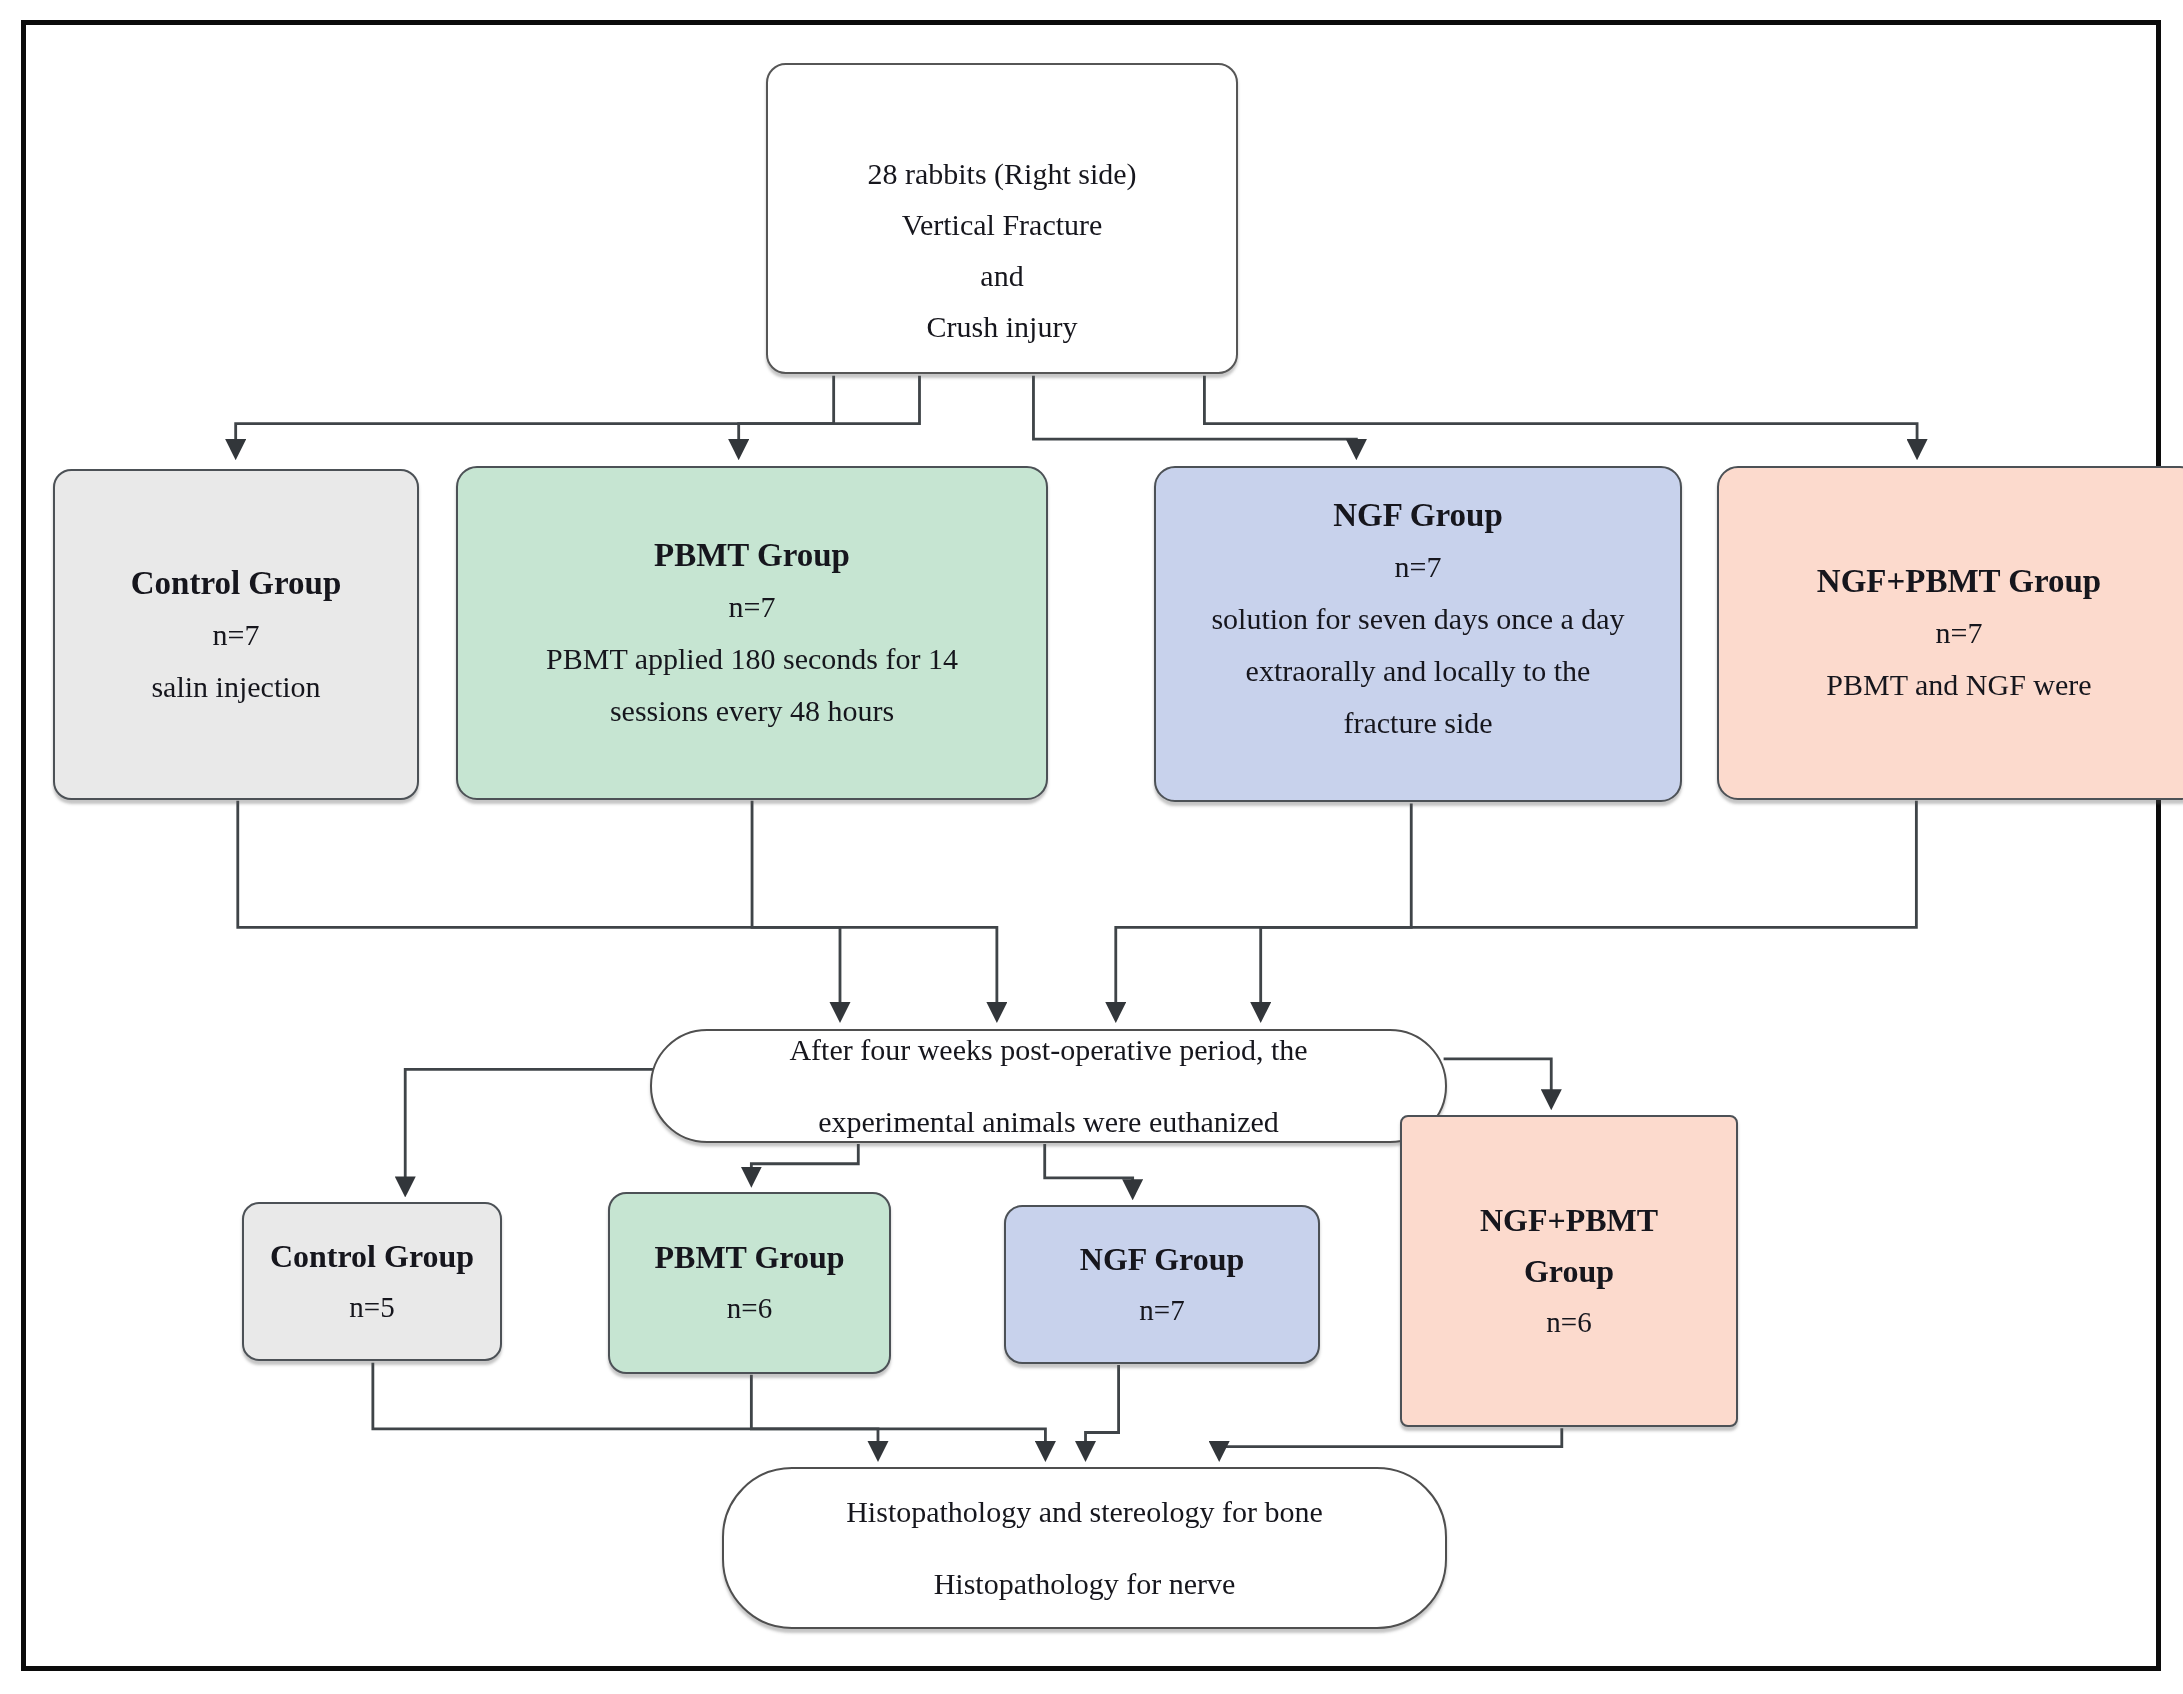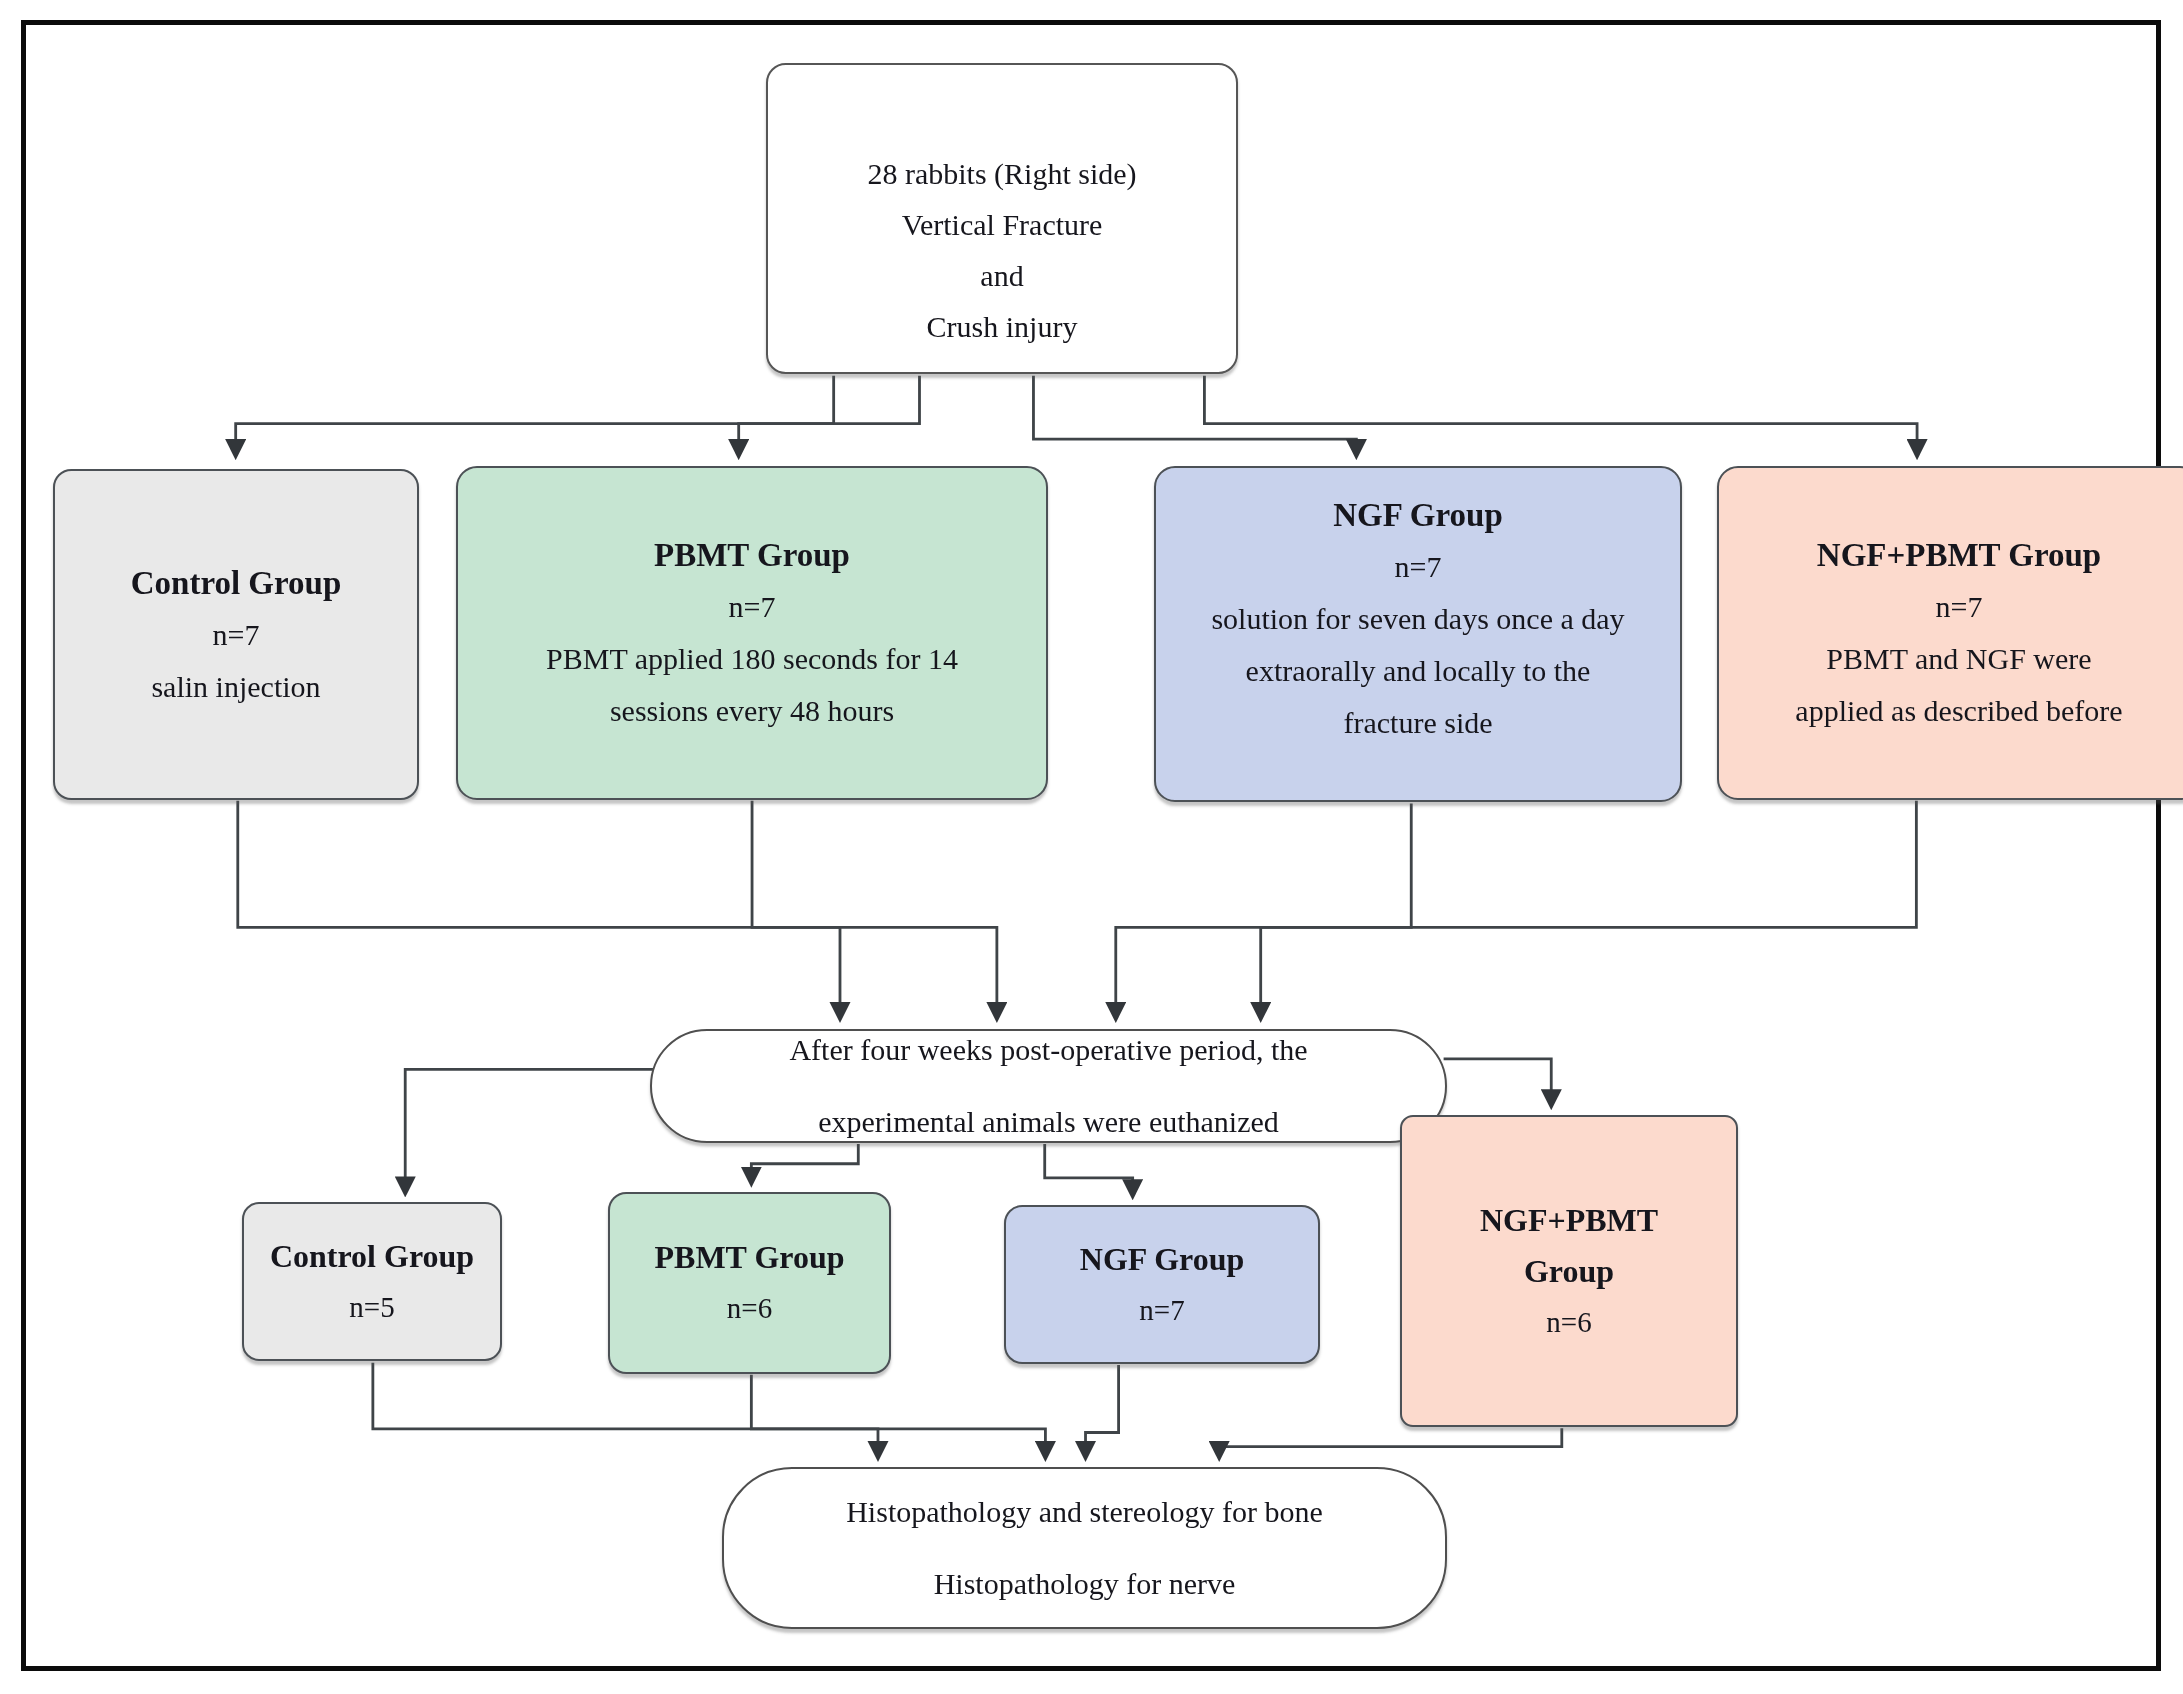--- a/index.html
+++ b/index.html
@@ -99,21 +99,20 @@
     <div class="b">n=7</div>
     <div class="b">solution for seven days once a day</div>
     <div class="b">extraorally and locally to the</div>
     <div class="b">fracture side</div>
   </div>
 
   <div class="box" style="left: 1717px; top: 466px; width: 484px; height: 334px; border-radius: 21px; background-color: rgb(252, 218, 205);">
     <div class="t">NGF+PBMT Group</div>
     <div class="b">n=7</div>
     <div class="b">PBMT and NGF were</div>
-    <div class="b">applied as described before</div>
   </div>
 
   <div class="box pill" style="left:650px;top:1029px;width:797px;height:114px;border-radius:57px;">
     <div class="b">After four weeks post-operative period, the</div>
     <div class="b">experimental animals were euthanized</div>
   </div>
 
   <div class="box" style="left: 242px; top: 1202px; width: 260px; height: 159px; border-radius: 17px; background-color: rgb(233, 233, 233);">
     <div class="sm-t">Control Group</div>
     <div class="sm-b">n=5</div>
@@ -122,21 +121,21 @@
   <div class="box" style="left: 608px; top: 1192px; width: 283px; height: 182px; border-radius: 18.3px; background-color: rgb(198, 229, 210);">
     <div class="sm-t">PBMT Group</div>
     <div class="sm-b">n=6</div>
   </div>
 
   <div class="box" style="left: 1004px; top: 1205px; width: 316px; height: 159px; border-radius: 18.3px; background-color: rgb(200, 210, 236);">
     <div class="sm-t">NGF Group</div>
     <div class="sm-b">n=7</div>
   </div>
 
-  <div class="box" style="left: 1400px; top: 1115px; width: 338px; height: 312px; border-radius: 13px; background-color: rgb(252, 218, 205);">
+  <div class="box" style="left: 1400px; top: 1115px; width: 338px; height: 312px; border-radius: 8px; background-color: rgb(252, 218, 205);">
     <div class="sm-t">NGF+PBMT</div>
     <div class="sm-t">Group</div>
     <div class="sm-b">n=6</div>
   </div>
 
   <div class="box pill" style="left:722px;top:1467px;width:725px;height:162px;border-radius:70px;border-width:2.8px;">
     <div class="b">Histopathology and stereology for bone</div>
     <div class="b">Histopathology for nerve</div>
   </div>
 

